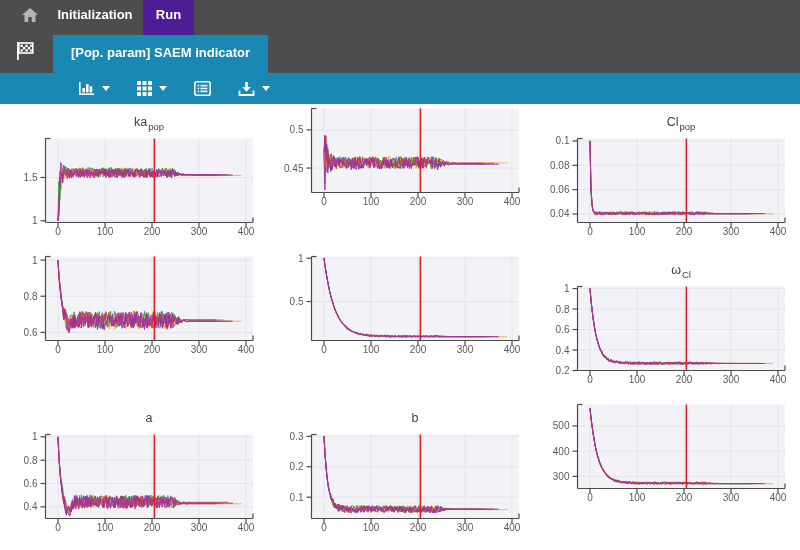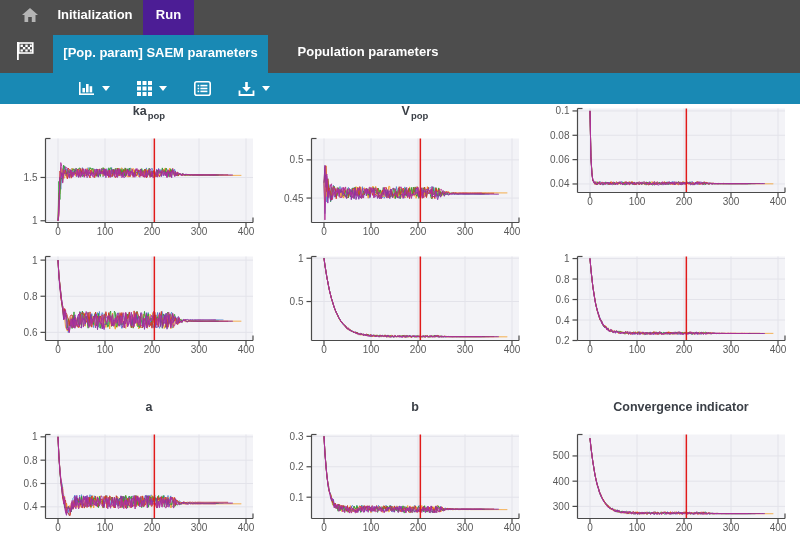--- a/index.html
+++ b/index.html
@@ -23,21 +23,21 @@
   .tab2.saem{left:53px;top:35px;width:215px;height:38px;line-height:36px;background:#1989b4;}
   .tab2.popparam{left:268px;top:30px;width:200px;height:43px;line-height:43px;background:transparent;}
 
   .toolbar-inner{position:absolute;left:0;top:73px;width:800px;height:31px;display:flex;align-items:center;padding-left:78px;box-sizing:border-box;gap:27px;}
   .tbtn{display:flex;align-items:center;gap:7px;background:none;border:none;padding:0;margin:0;cursor:pointer;height:31px;}
   .tbtn svg{display:block;}
 
   
   .charts-grid{position:absolute;left:0;top:104px;width:800px;height:446px;display:grid;grid-template-columns:266px 266px 266px;grid-auto-rows:148px;background:#fff;}
   .chart-cell{position:relative;width:266px;height:148px;}
-  .chart-title{height:30px;box-sizing:border-box;padding-left:32px;text-align:center;font-size:12.5px;font-weight:700;color:#3a3f46;white-space:nowrap;}
+  .chart-title{height:30px;box-sizing:border-box;padding-top:11px;padding-left:32px;text-align:center;font-size:12.5px;font-weight:400;color:#3a3f46;white-space:nowrap;}
   .chart-title .sub{font-size:9.5px;vertical-align:-4px;margin-left:1px;}
   .chart-svg{display:block;}
 </style>
 </head>
 <body>
 
 <div class="app">
   <div class="header">
     <div class="row-main"></div>
     <div class="row-sub"></div>
@@ -62,22 +62,21 @@
             <rect x="15.9" y="4.6" width="1.9" height="2.4"></rect>
           <rect x="8.9" y="7" width="2.4" height="2.4"></rect>
             <rect x="13.7" y="7" width="2.4" height="2.4"></rect>
           <rect x="6.5" y="9.4" width="2.4" height="2.2"></rect>
             <rect x="11.3" y="9.4" width="2.4" height="2.2"></rect>
             <rect x="15.9" y="9.4" width="1.9" height="2.2"></rect>
         </g>
       </svg>
     </span>
 
-    <div class="tab2 saem">[Pop. param] SAEM parameters</div>
-    <div class="tab2 popparam">Population parameters</div>
+    <div class="tab2 saem">[Pop. param] SAEM indicator</div>
 
     <div class="toolbar-inner">
       <button class="tbtn">
         <svg width="17" height="16" viewBox="0 0 17 16">
           <rect x="1" y="1" width="1.6" height="13" fill="#fff"></rect>
           <rect x="1" y="12.4" width="15" height="1.6" fill="#fff"></rect>
           <rect x="4.4" y="7" width="2.6" height="4.4" fill="#fff"></rect>
           <rect x="8" y="3" width="2.6" height="8.4" fill="#fff"></rect>
           <rect x="11.6" y="5.2" width="2.6" height="6.2" fill="#fff"></rect>
         </svg>
@@ -162,21 +161,20 @@
           <text x="105" y="101" text-anchor="middle" font-size="10" fill="#5a5a5a" font-family="Liberation Sans, sans-serif">100</text>
           <line x1="152" y1="88.5" x2="152" y2="93.5" stroke="#4a4a4a" stroke-width="1.2"></line>
           <text x="152" y="101" text-anchor="middle" font-size="10" fill="#5a5a5a" font-family="Liberation Sans, sans-serif">200</text>
           <line x1="199" y1="88.5" x2="199" y2="93.5" stroke="#4a4a4a" stroke-width="1.2"></line>
           <text x="199" y="101" text-anchor="middle" font-size="10" fill="#5a5a5a" font-family="Liberation Sans, sans-serif">300</text>
           <line x1="246" y1="88.5" x2="246" y2="93.5" stroke="#4a4a4a" stroke-width="1.2"></line>
           <text x="246" y="101" text-anchor="middle" font-size="10" fill="#5a5a5a" font-family="Liberation Sans, sans-serif">400</text>
         </svg>
       </div>
       <div class="chart-cell">
-        <div class="chart-title"><span>V</span><span class="sub">pop</span></div>
         <svg width="266" height="118" class="chart-svg">
           <rect x="45.5" y="4.5" width="207.5" height="84" fill="#f3f3f7"></rect>
           <line x1="58" y1="4.5" x2="58" y2="88.5" stroke="#e3e3ea" stroke-width="1"></line>
           <line x1="105" y1="4.5" x2="105" y2="88.5" stroke="#e3e3ea" stroke-width="1"></line>
           <line x1="152" y1="4.5" x2="152" y2="88.5" stroke="#e3e3ea" stroke-width="1"></line>
           <line x1="199" y1="4.5" x2="199" y2="88.5" stroke="#e3e3ea" stroke-width="1"></line>
           <line x1="246" y1="4.5" x2="246" y2="88.5" stroke="#e3e3ea" stroke-width="1"></line>
           <line x1="45.5" y1="64.06363636363635" x2="253" y2="64.06363636363635" stroke="#e3e3ea" stroke-width="1"></line>
           <line x1="45.5" y1="25.88181818181819" x2="253" y2="25.88181818181819" stroke="#e3e3ea" stroke-width="1"></line>
           <path d="M58.0 48.8L58.9 79.6L59.9 41.2L60.8 67.9L61.8 55.7L62.7 50.3L63.6 51.5L64.6 67.6L65.5 65.1L66.5 56.8L67.4 51.1L68.3 63.2L69.3 59.0L70.2 62.8L71.2 56.5L72.1 58.9L73.0 55.8L74.0 52.5L74.9 57.1L75.9 63.1L76.8 57.5L77.7 61.1L78.7 62.0L79.6 62.7L80.6 60.5L81.5 61.3L82.4 53.4L83.4 57.5L84.3 61.7L85.3 60.3L86.2 59.0L87.1 53.6L88.1 58.1L89.0 59.6L90.0 61.3L90.9 57.9L91.8 61.5L92.8 64.3L93.7 60.9L94.7 56.5L95.6 57.8L96.5 52.7L97.5 64.0L98.4 55.4L99.4 59.3L100.3 55.7L101.2 60.4L102.2 60.2L103.1 64.2L104.1 56.7L105.0 57.0L105.9 57.9L106.9 55.8L107.8 57.1L108.8 59.5L109.7 57.9L110.6 59.5L111.6 59.2L112.5 58.4L113.5 59.8L114.4 57.5L115.3 58.4L116.3 64.0L117.2 58.9L118.2 64.3L119.1 62.3L120.0 58.3L121.0 59.6L121.9 61.5L122.9 60.0L123.8 63.3L124.7 60.0L125.7 55.0L126.6 61.3L127.6 60.1L128.5 64.1L129.4 64.5L130.4 52.6L131.3 57.5L132.3 63.0L133.2 54.1L134.1 58.1L135.1 60.0L136.0 59.7L137.0 55.0L137.9 64.3L138.8 52.9L139.8 62.3L140.7 55.5L141.7 62.0L142.6 60.6L143.5 59.4L144.5 60.3L145.4 60.2L146.4 59.8L147.3 54.6L148.2 61.0L149.2 59.7L150.1 57.5L151.1 55.9L152.0 54.1L152.9 59.2L153.9 57.4L154.8 54.5L155.8 55.3L156.7 56.1L157.6 56.9L158.6 61.7L159.5 61.0L160.5 62.2L161.4 55.1L162.3 53.7L163.3 54.0L164.2 54.0L165.2 53.1L166.1 53.0L167.0 53.1L168.0 53.3L168.9 59.6L169.9 57.2L170.8 61.5L171.7 63.2L172.7 62.9L173.6 61.1L174.6 58.4L175.5 61.5L176.4 57.3L177.4 58.0L178.3 57.1L179.3 59.1L180.2 59.4L181.1 59.8L182.1 60.3L183.0 59.4L184.0 59.5L184.9 59.5L185.8 59.7L186.8 60.2L187.7 59.9L188.7 60.2L189.6 59.8L190.5 60.2L191.5 59.8L192.4 60.0L193.4 60.1L194.3 60.1L195.2 59.9L196.2 59.9L197.1 59.9L198.1 60.0L199.0 60.0L199.9 60.0L200.9 60.0L201.8 60.0L202.8 60.0L203.7 60.0L204.6 60.0L205.6 60.0L206.5 60.0L207.5 60.0L208.4 60.0L209.3 60.0L210.3 60.0L211.2 60.0L212.2 60.0L213.1 60.0L214.0 60.0L215.0 60.0L215.9 60.0L216.9 60.0L217.8 60.0L218.7 60.0L219.7 60.0L220.6 60.0L221.6 60.0L222.5 60.0L223.4 60.0" fill="none" stroke="#5b8bd0" stroke-width="1" stroke-opacity="0.95"></path>
@@ -200,20 +198,21 @@
           <text x="105" y="101" text-anchor="middle" font-size="10" fill="#5a5a5a" font-family="Liberation Sans, sans-serif">100</text>
           <line x1="152" y1="88.5" x2="152" y2="93.5" stroke="#4a4a4a" stroke-width="1.2"></line>
           <text x="152" y="101" text-anchor="middle" font-size="10" fill="#5a5a5a" font-family="Liberation Sans, sans-serif">200</text>
           <line x1="199" y1="88.5" x2="199" y2="93.5" stroke="#4a4a4a" stroke-width="1.2"></line>
           <text x="199" y="101" text-anchor="middle" font-size="10" fill="#5a5a5a" font-family="Liberation Sans, sans-serif">300</text>
           <line x1="246" y1="88.5" x2="246" y2="93.5" stroke="#4a4a4a" stroke-width="1.2"></line>
           <text x="246" y="101" text-anchor="middle" font-size="10" fill="#5a5a5a" font-family="Liberation Sans, sans-serif">400</text>
         </svg>
       </div>
       <div class="chart-cell">
+        <div class="chart-title"><span>Cl</span><span class="sub">pop</span></div>
         <svg width="266" height="118" class="chart-svg">
           <rect x="45.5" y="4.5" width="207.5" height="84" fill="#f3f3f7"></rect>
           <line x1="58" y1="4.5" x2="58" y2="88.5" stroke="#e3e3ea" stroke-width="1"></line>
           <line x1="105" y1="4.5" x2="105" y2="88.5" stroke="#e3e3ea" stroke-width="1"></line>
           <line x1="152" y1="4.5" x2="152" y2="88.5" stroke="#e3e3ea" stroke-width="1"></line>
           <line x1="199" y1="4.5" x2="199" y2="88.5" stroke="#e3e3ea" stroke-width="1"></line>
           <line x1="246" y1="4.5" x2="246" y2="88.5" stroke="#e3e3ea" stroke-width="1"></line>
           <line x1="45.5" y1="79.97826086956522" x2="253" y2="79.97826086956522" stroke="#e3e3ea" stroke-width="1"></line>
           <line x1="45.5" y1="55.630434782608695" x2="253" y2="55.630434782608695" stroke="#e3e3ea" stroke-width="1"></line>
           <line x1="45.5" y1="31.282608695652172" x2="253" y2="31.282608695652172" stroke="#e3e3ea" stroke-width="1"></line>
@@ -320,20 +319,21 @@
           <text x="105" y="101" text-anchor="middle" font-size="10" fill="#5a5a5a" font-family="Liberation Sans, sans-serif">100</text>
           <line x1="152" y1="88.5" x2="152" y2="93.5" stroke="#4a4a4a" stroke-width="1.2"></line>
           <text x="152" y="101" text-anchor="middle" font-size="10" fill="#5a5a5a" font-family="Liberation Sans, sans-serif">200</text>
           <line x1="199" y1="88.5" x2="199" y2="93.5" stroke="#4a4a4a" stroke-width="1.2"></line>
           <text x="199" y="101" text-anchor="middle" font-size="10" fill="#5a5a5a" font-family="Liberation Sans, sans-serif">300</text>
           <line x1="246" y1="88.5" x2="246" y2="93.5" stroke="#4a4a4a" stroke-width="1.2"></line>
           <text x="246" y="101" text-anchor="middle" font-size="10" fill="#5a5a5a" font-family="Liberation Sans, sans-serif">400</text>
         </svg>
       </div>
       <div class="chart-cell">
+        <div class="chart-title"><span>ω</span><span class="sub">Cl</span></div>
         <svg width="266" height="118" class="chart-svg">
           <rect x="45.5" y="4.5" width="207.5" height="84" fill="#f3f3f7"></rect>
           <line x1="58" y1="4.5" x2="58" y2="88.5" stroke="#e3e3ea" stroke-width="1"></line>
           <line x1="105" y1="4.5" x2="105" y2="88.5" stroke="#e3e3ea" stroke-width="1"></line>
           <line x1="152" y1="4.5" x2="152" y2="88.5" stroke="#e3e3ea" stroke-width="1"></line>
           <line x1="199" y1="4.5" x2="199" y2="88.5" stroke="#e3e3ea" stroke-width="1"></line>
           <line x1="246" y1="4.5" x2="246" y2="88.5" stroke="#e3e3ea" stroke-width="1"></line>
           <line x1="45.5" y1="88.5" x2="253" y2="88.5" stroke="#e3e3ea" stroke-width="1"></line>
           <line x1="45.5" y1="68.01219512195122" x2="253" y2="68.01219512195122" stroke="#e3e3ea" stroke-width="1"></line>
           <line x1="45.5" y1="47.524390243902445" x2="253" y2="47.524390243902445" stroke="#e3e3ea" stroke-width="1"></line>
@@ -451,21 +451,20 @@
           <text x="105" y="101" text-anchor="middle" font-size="10" fill="#5a5a5a" font-family="Liberation Sans, sans-serif">100</text>
           <line x1="152" y1="88.5" x2="152" y2="93.5" stroke="#4a4a4a" stroke-width="1.2"></line>
           <text x="152" y="101" text-anchor="middle" font-size="10" fill="#5a5a5a" font-family="Liberation Sans, sans-serif">200</text>
           <line x1="199" y1="88.5" x2="199" y2="93.5" stroke="#4a4a4a" stroke-width="1.2"></line>
           <text x="199" y="101" text-anchor="middle" font-size="10" fill="#5a5a5a" font-family="Liberation Sans, sans-serif">300</text>
           <line x1="246" y1="88.5" x2="246" y2="93.5" stroke="#4a4a4a" stroke-width="1.2"></line>
           <text x="246" y="101" text-anchor="middle" font-size="10" fill="#5a5a5a" font-family="Liberation Sans, sans-serif">400</text>
         </svg>
       </div>
       <div class="chart-cell">
-        <div class="chart-title"><span>Convergence indicator</span></div>
         <svg width="266" height="118" class="chart-svg">
           <rect x="45.5" y="4.5" width="207.5" height="84" fill="#f3f3f7"></rect>
           <line x1="58" y1="4.5" x2="58" y2="88.5" stroke="#e3e3ea" stroke-width="1"></line>
           <line x1="105" y1="4.5" x2="105" y2="88.5" stroke="#e3e3ea" stroke-width="1"></line>
           <line x1="152" y1="4.5" x2="152" y2="88.5" stroke="#e3e3ea" stroke-width="1"></line>
           <line x1="199" y1="4.5" x2="199" y2="88.5" stroke="#e3e3ea" stroke-width="1"></line>
           <line x1="246" y1="4.5" x2="246" y2="88.5" stroke="#e3e3ea" stroke-width="1"></line>
           <line x1="45.5" y1="76.39189189189189" x2="253" y2="76.39189189189189" stroke="#e3e3ea" stroke-width="1"></line>
           <line x1="45.5" y1="51.16666666666667" x2="253" y2="51.16666666666667" stroke="#e3e3ea" stroke-width="1"></line>
           <line x1="45.5" y1="25.94144144144144" x2="253" y2="25.94144144144144" stroke="#e3e3ea" stroke-width="1"></line>

